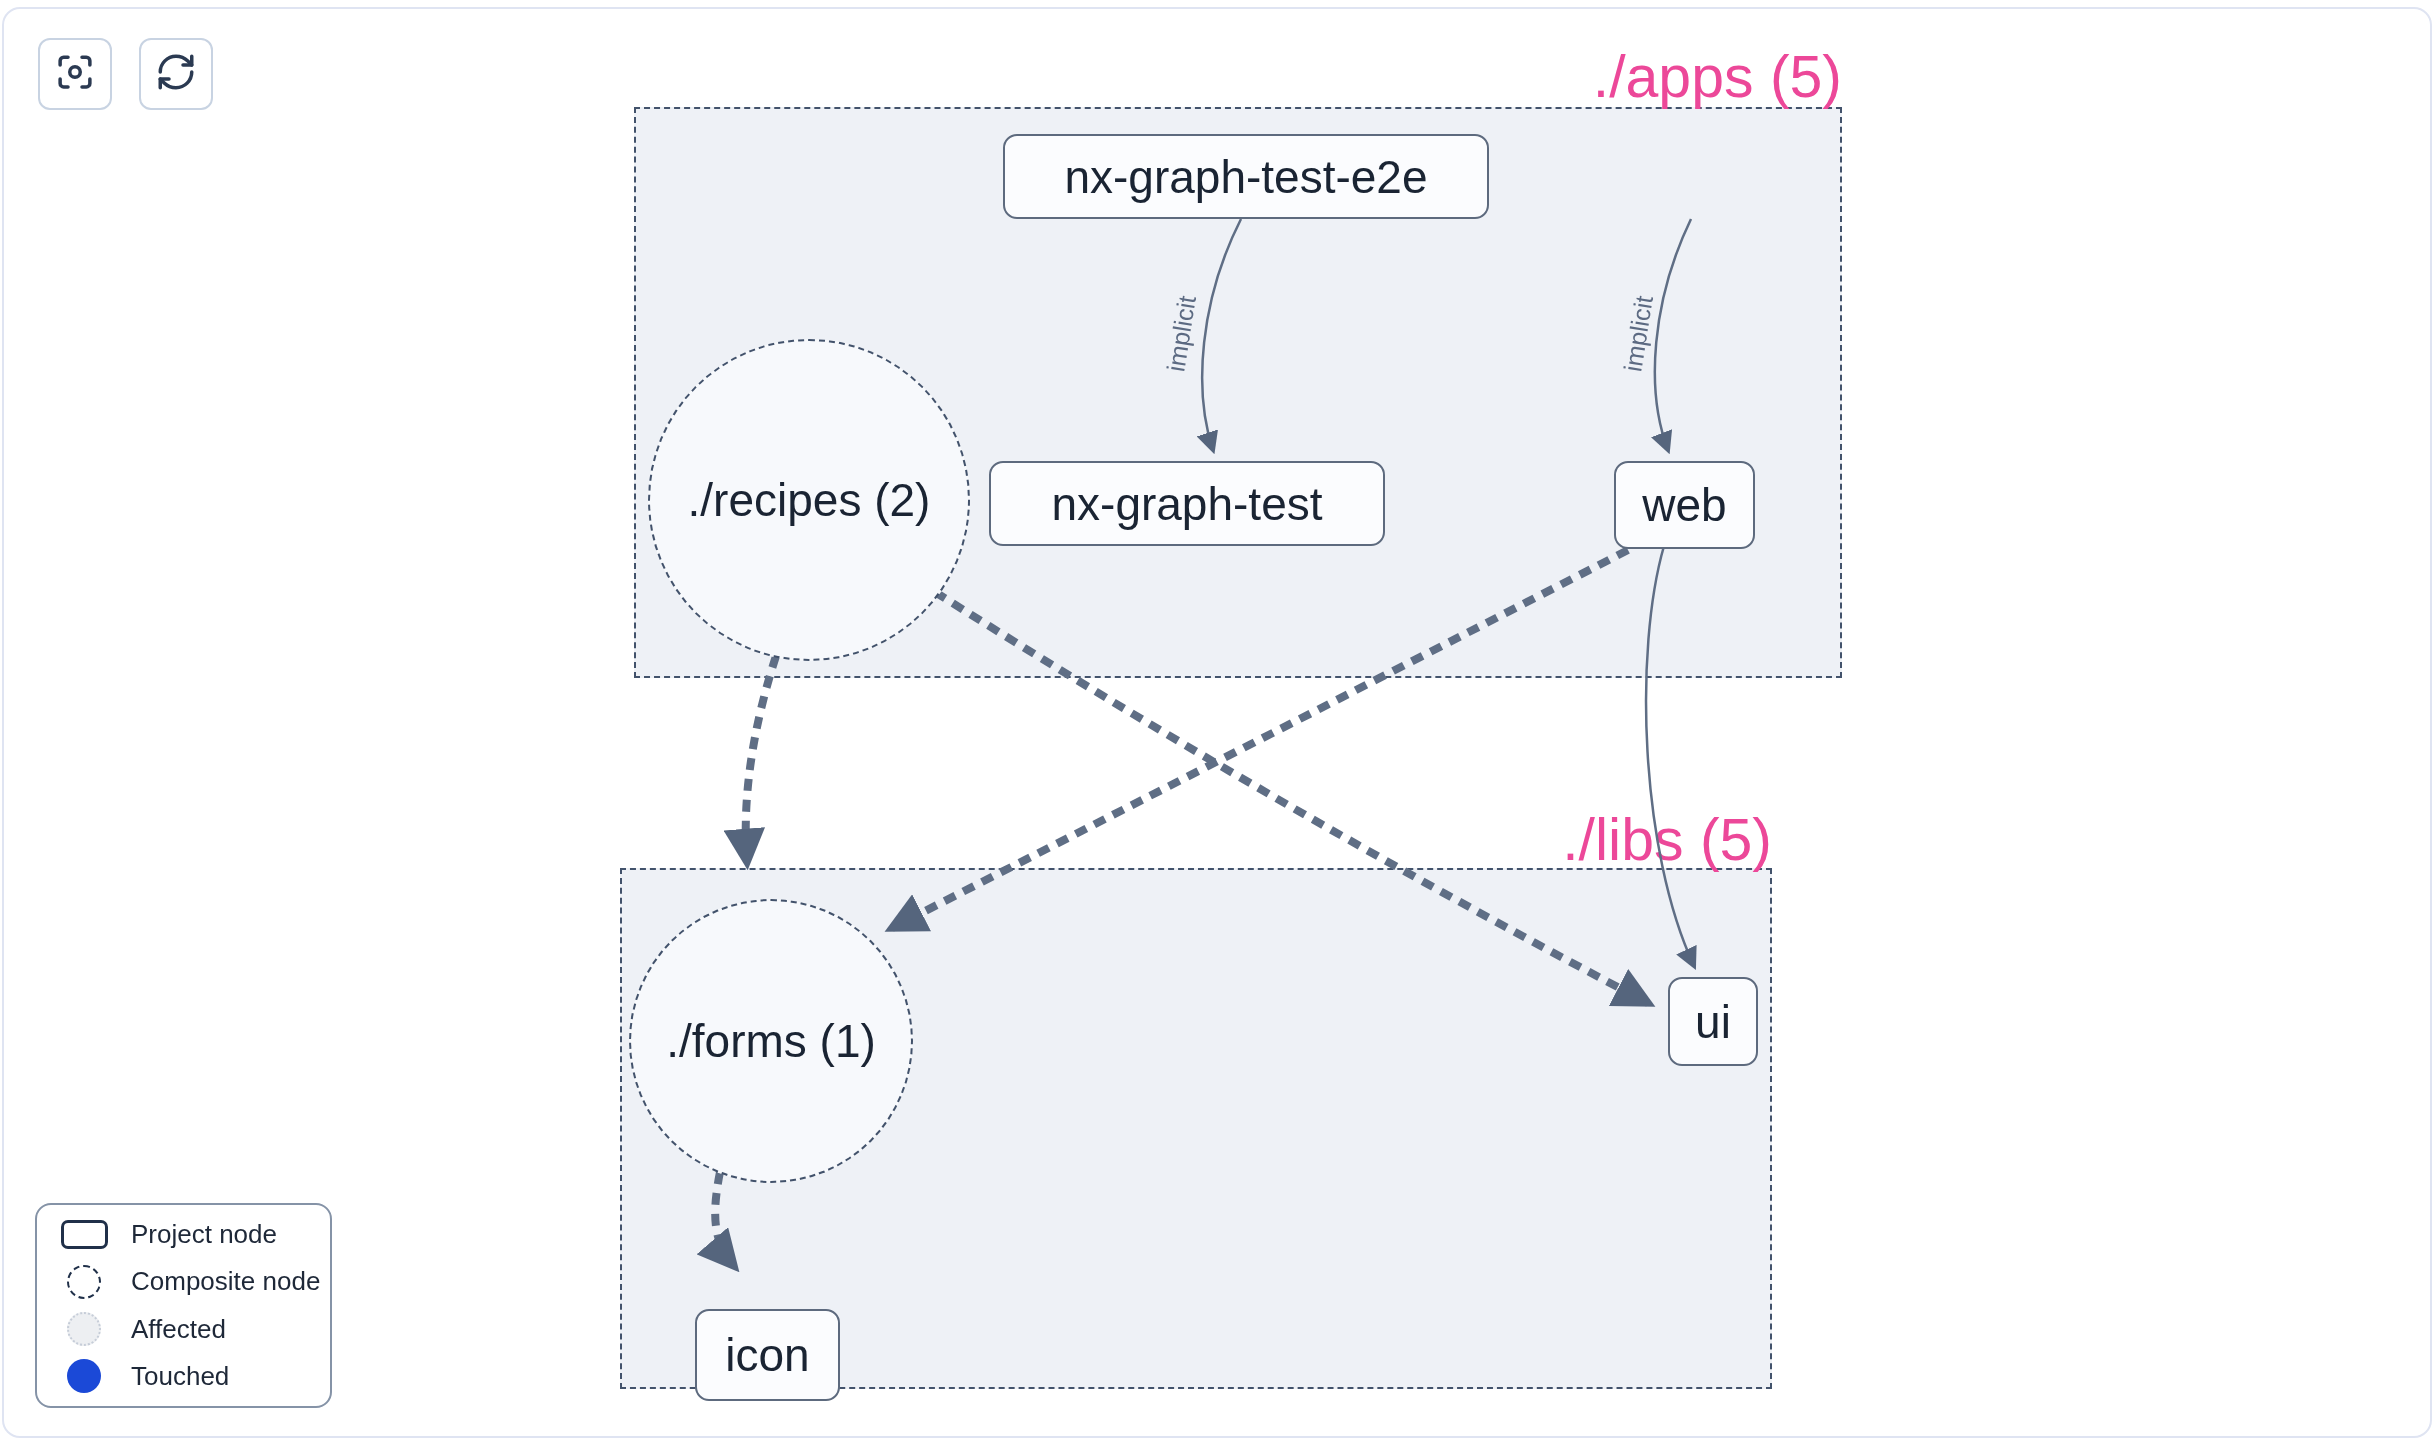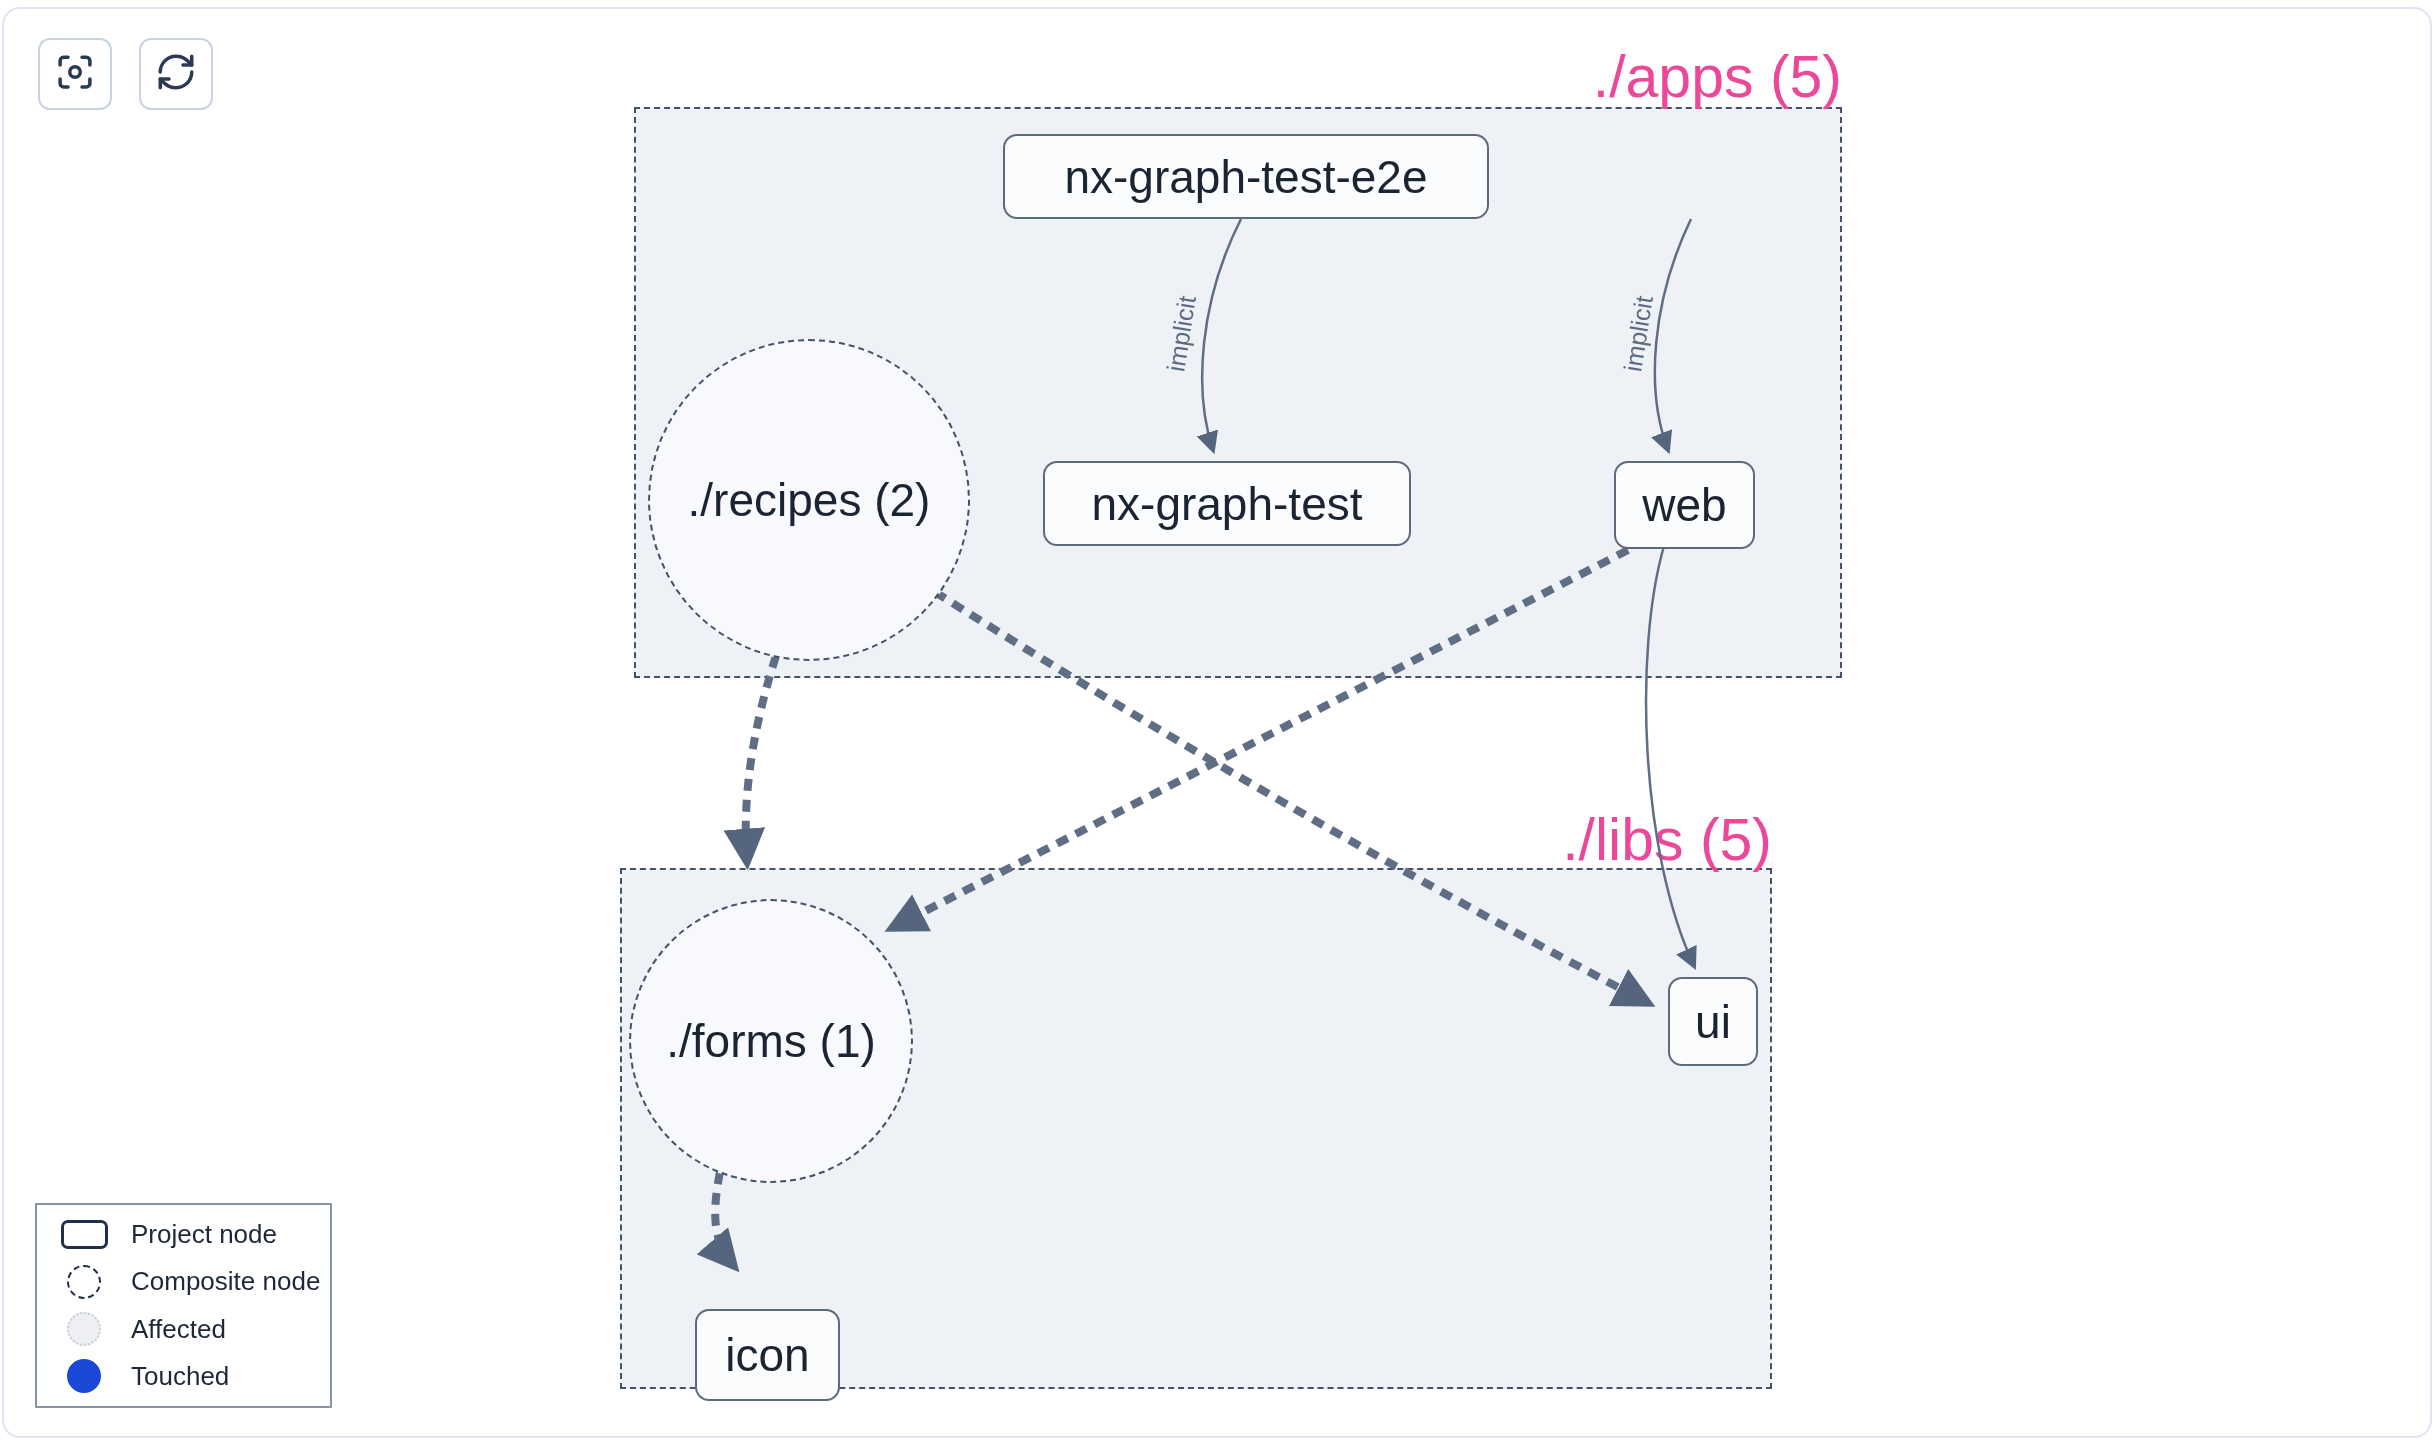--- a/index.html
+++ b/index.html
@@ -38,21 +38,21 @@
     z-index:10;box-sizing:border-box;cursor:pointer;
   }
   
   .edges{position:absolute;left:0;top:0;z-index:5;}
   .edge-thick{stroke:#5f6e85;stroke-width:8;fill:none;stroke-dasharray:12 9;}
   .edge-thin{stroke:#5f6e85;stroke-width:2.5;fill:none;}
   .edge-label{fill:#5c6a82;font-size:25px;font-family:"Liberation Sans",sans-serif;}
   
   .legend{
     position:absolute;left:35px;top:1203px;width:297px;height:205px;background:#ffffff;
-    border:2px solid #8593a7;border-radius:1px;z-index:30;box-sizing:border-box;
+    border:2px solid #8593a7;border-radius:16px;z-index:30;box-sizing:border-box;
     display:flex;flex-direction:column;justify-content:center;padding:6px 0;
   }
   .legend-row{display:flex;align-items:center;height:48px;}
   .legend-swatch{width:94px;display:flex;align-items:center;justify-content:center;flex:none;}
   .legend-text{font-size:26px;color:#1e2838;}
   .sw-project{width:47px;height:29px;border:3px solid #203049;border-radius:7px;background:#ffffff;box-sizing:border-box;}
   .sw-composite{width:34px;height:34px;border:2px dashed #203049;border-radius:50%;background:#ffffff;box-sizing:border-box;}
   .sw-affected{width:34px;height:34px;border:2px dotted #c6cdd8;border-radius:50%;background:#edeff2;box-sizing:border-box;}
   .sw-touched{width:34px;height:34px;border-radius:50%;background:#1b49d7;}
 </style>
@@ -86,21 +86,21 @@
     <path class="edge-thick" d="M776,656 C752,730 742,800 747,862" marker-end="url(#arrowBig)"></path>
     <path class="edge-thick" d="M935,592 Q1280,810 1648,1003" marker-end="url(#arrowBig)"></path>
     <path class="edge-thick" d="M1628,550 Q1250,745 892,928" marker-end="url(#arrowBig)"></path>
     <path class="edge-thin" d="M1664,546 C1634,650 1640,850 1694,966" marker-end="url(#arrowSmall)"></path>
     <path class="edge-thick" d="M720,1172 C710,1222 716,1245 734,1266" marker-end="url(#arrowBig)"></path>
   </svg>
 
   <div class="node" style="left:1003px;top:134px;width:486px;height:85px;">
     <span>nx-graph-test-e2e</span>
   </div>
-  <div class="node" style="left:1043px;top:461px;width:368px;height:85px;">
+  <div class="node" style="left:989px;top:461px;width:396px;height:85px;">
     <span>nx-graph-test</span>
   </div>
   <div class="node" style="left:1614px;top:461px;width:141px;height:88px;">
     <span>web</span>
   </div>
   <div class="node" style="left:1668px;top:977px;width:90px;height:89px;">
     <span>ui</span>
   </div>
   <div class="node" style="left:695px;top:1280px;width:145px;height:92px;margin-top:29px;">
     <span>icon</span>

